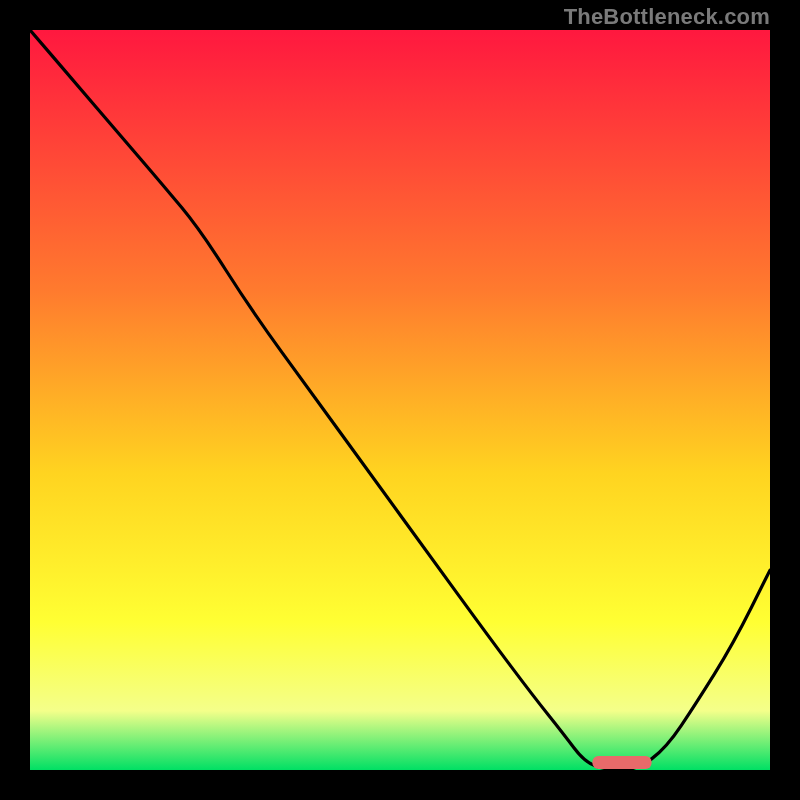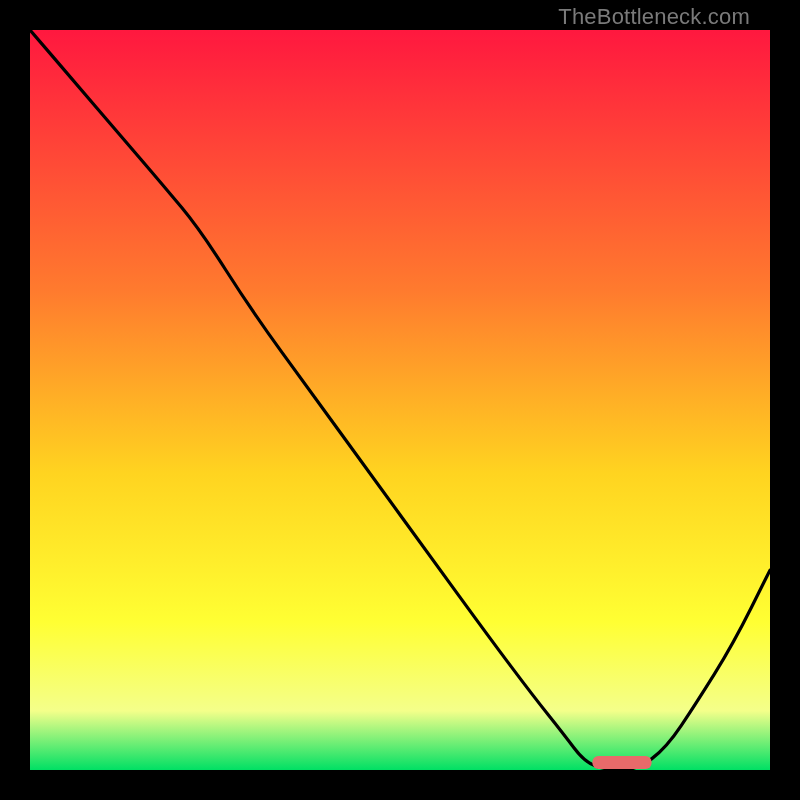--- a/index.html
+++ b/index.html
@@ -22,24 +22,24 @@
   .plot {
     position: absolute;
     left: 0;
     top: 0;
     width: 740px;
     height: 740px;
   }
   .watermark {
     position: absolute;
     top: 4px;
-    right: 50px;
+    right: 30px;
     color: #7a7a7a;
     font-size: 22px;
-    font-weight: 400;
+    font-weight: 700;
     letter-spacing: 0.2px;
     user-select: none;
   }
 </style>
 </head>
 <body>
 
 <div class="frame">
   <svg class="plot" viewBox="0 0 740 740" preserveAspectRatio="none">
     <defs>

